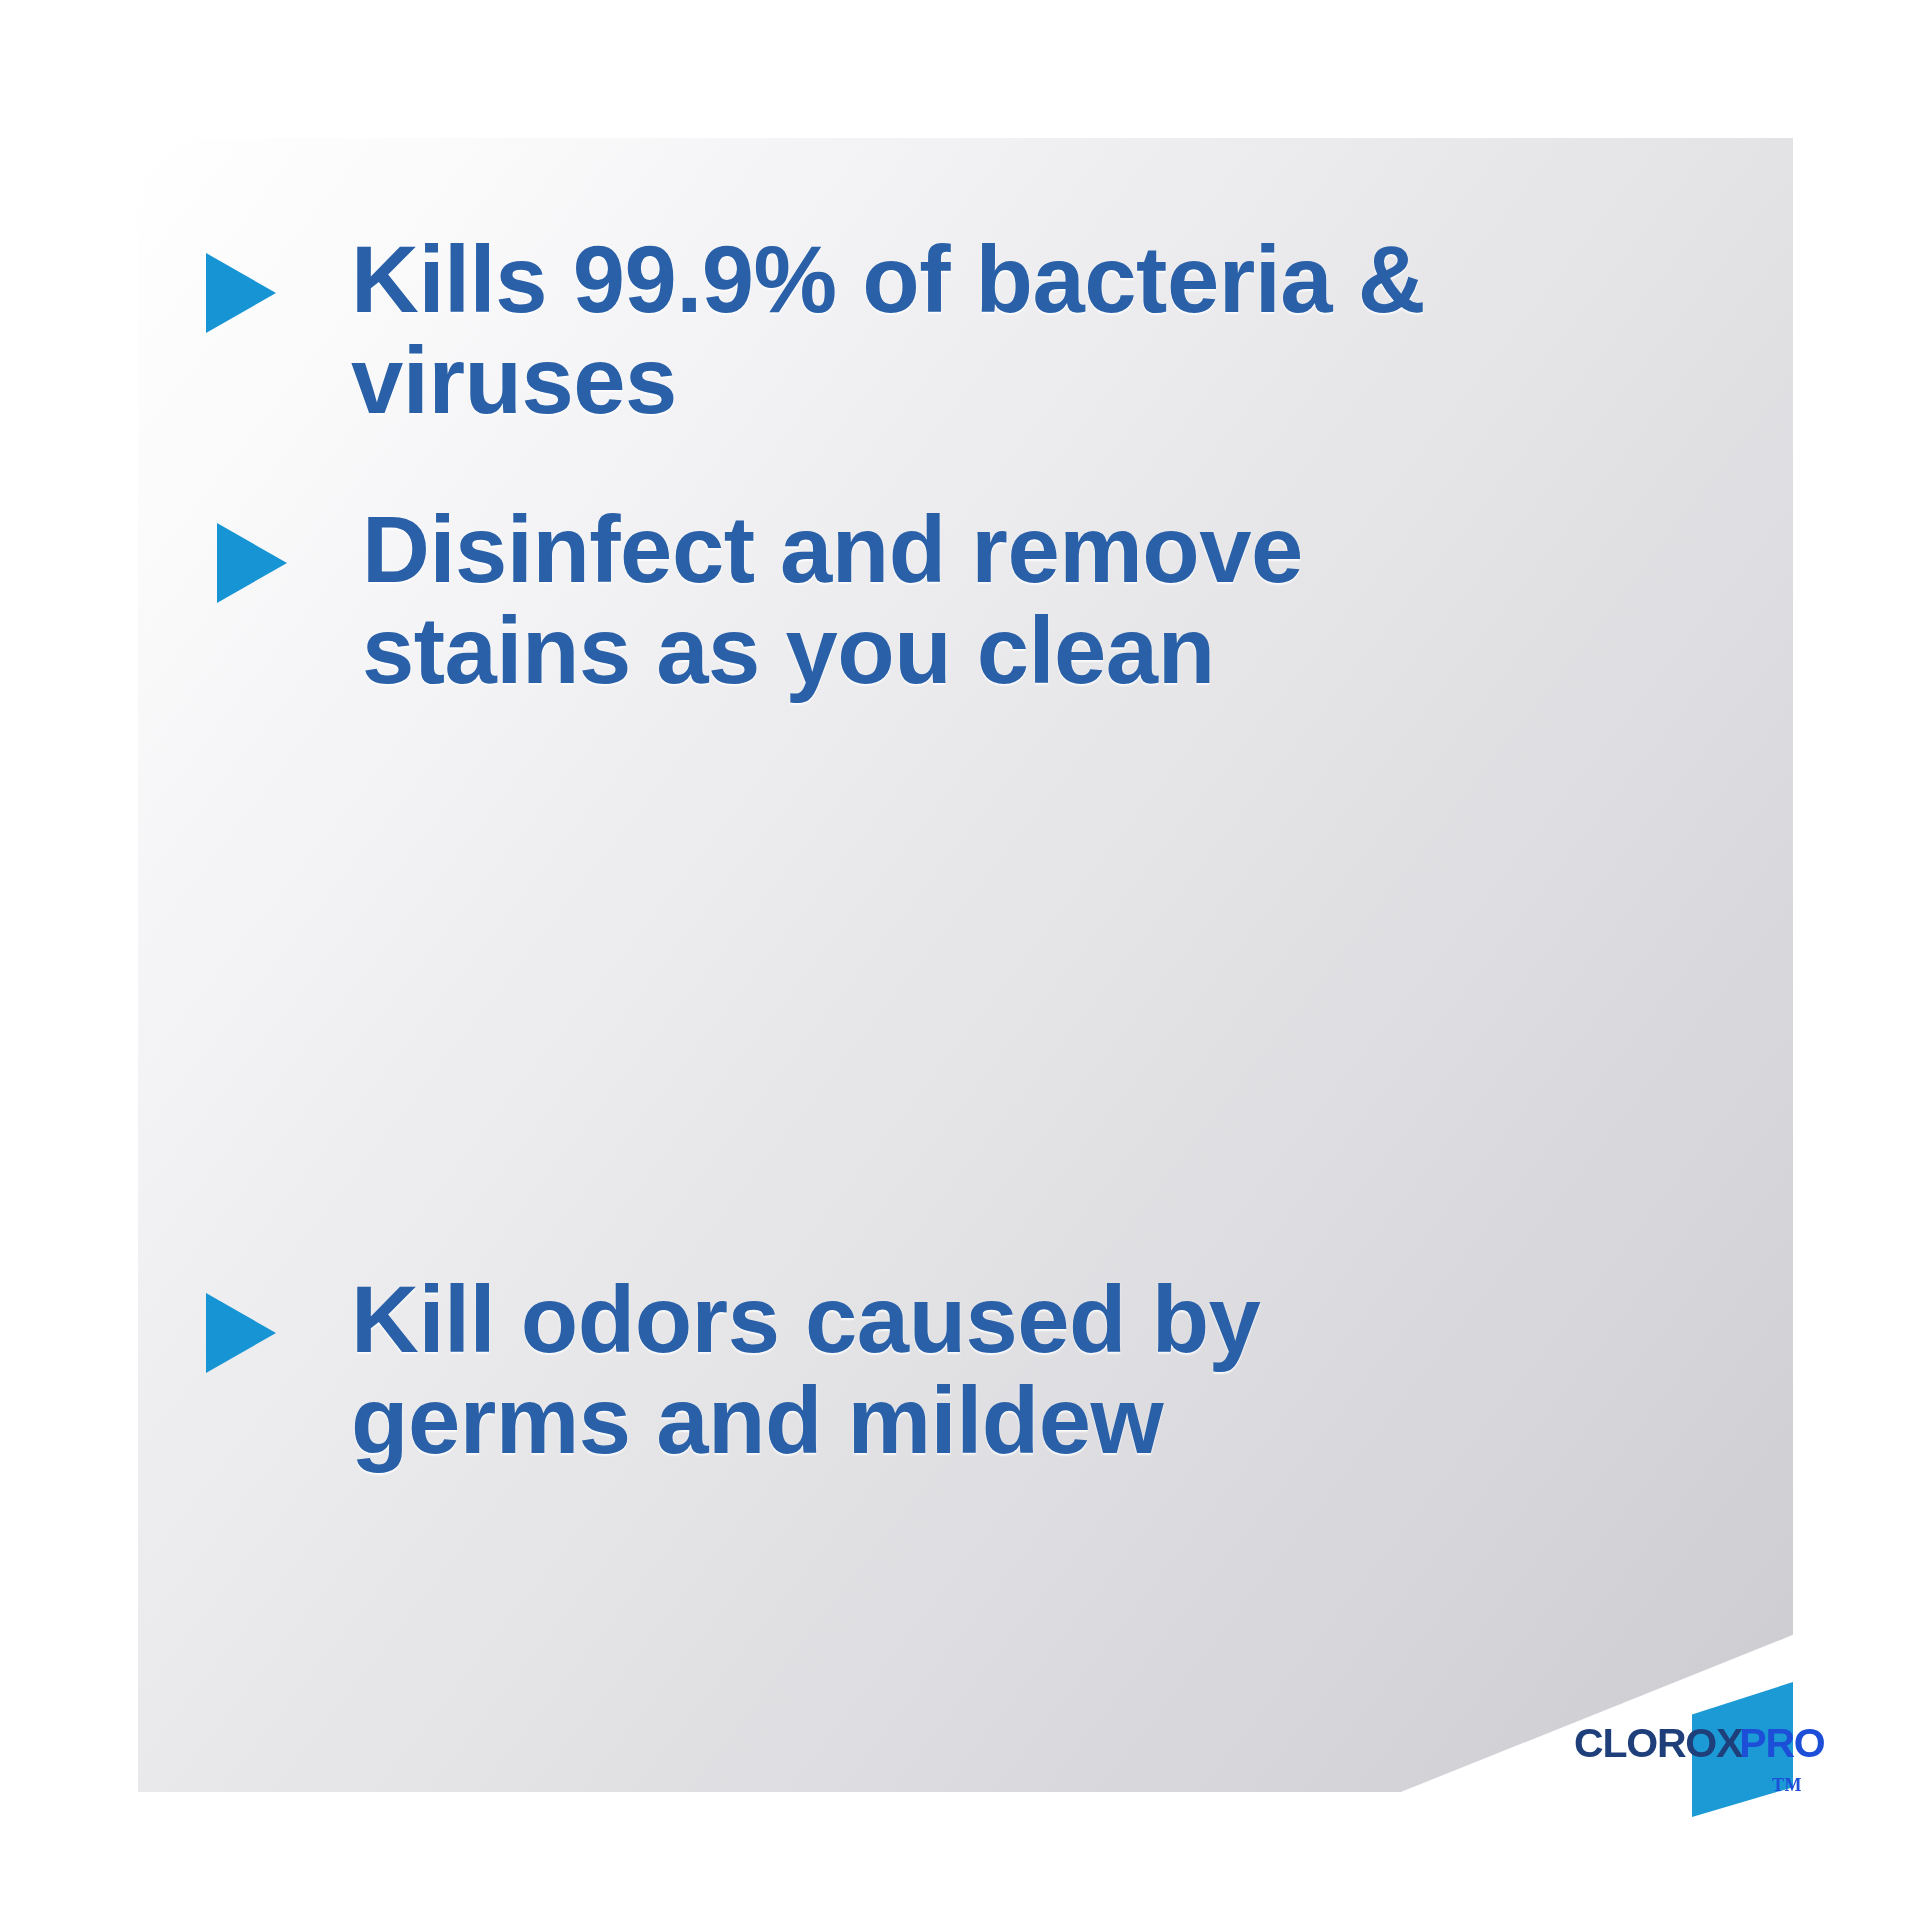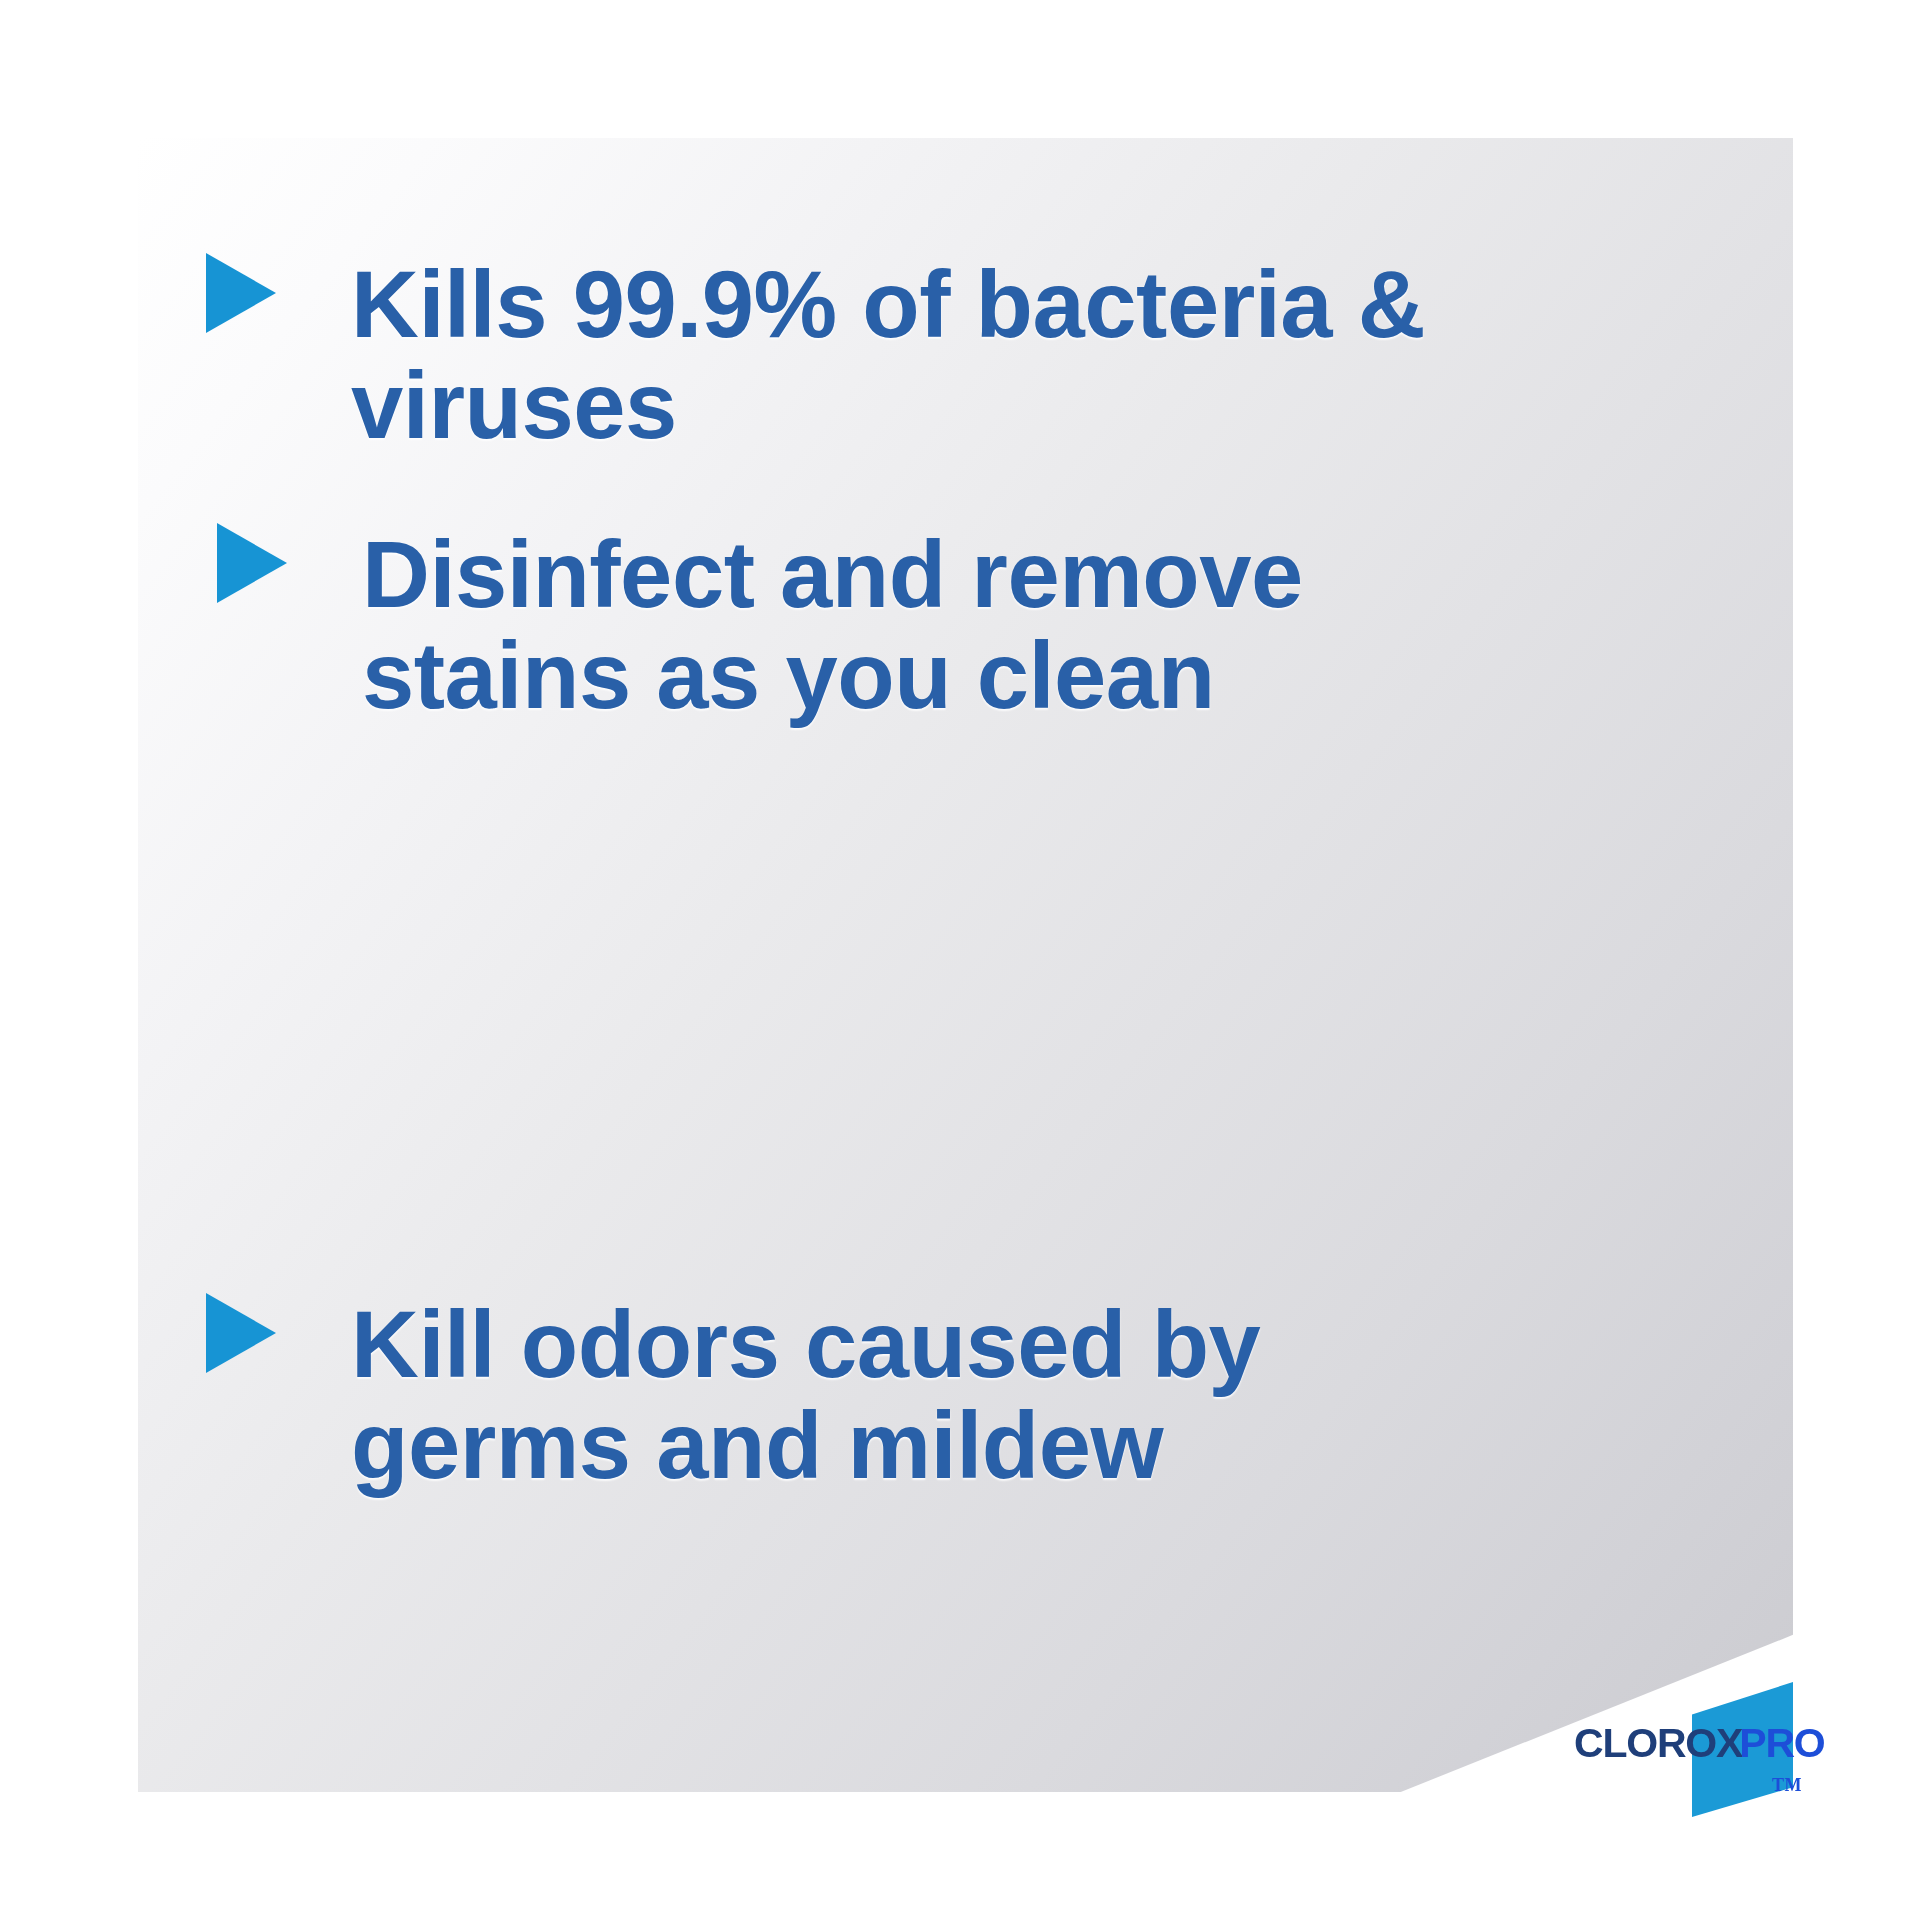--- a/index.html
+++ b/index.html
@@ -72,21 +72,20 @@
   .bullet-text {
     flex: 1 1 auto;
     color: #2960a8;
     font-family: "Liberation Sans Narrow", "Liberation Sans", sans-serif;
     font-weight: bold;
     font-size: 94px;
     line-height: 1.07;
     letter-spacing: -0.5px;
     white-space: pre-line;
     text-shadow: 0 1.9px 1.9px rgba(255,255,255,0.85);
-    margin-top: 25px;
   }
 
   
   #bullet-0 { left: 68px;  top:  92px;  width: 1448px; }
   #bullet-0 .bullet-arrow { margin-top: 23px; }
 
   #bullet-1 { left: 79px;  top: 362px;  width: 1448px; }
   #bullet-1 .bullet-arrow { margin-top: 23px; }
 
   #bullet-2 { left: 68px;  top: 618px;  width: 1448px; }

